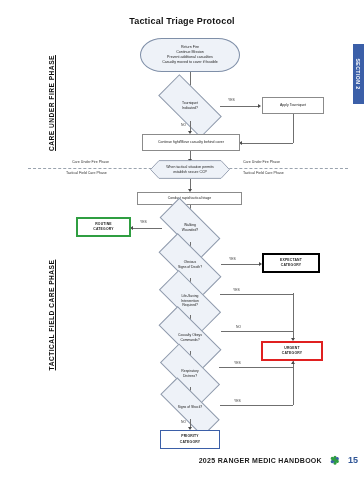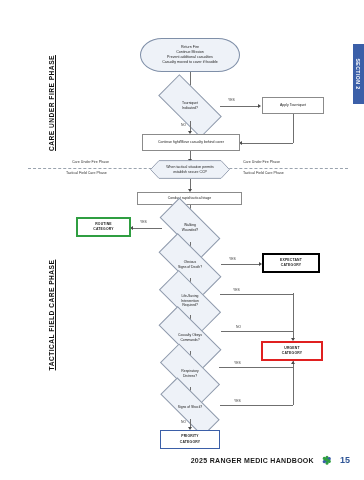--- a/index.html
+++ b/index.html
@@ -97,33 +97,34 @@
   .divider{
     position:absolute;left:28px;right:16px;top:168px;height:0;
     border-top:0.8px dashed #9aa3ae;
   }
   .dlabel{position:absolute;font-size:3.6px;color:#333;white-space:nowrap;}
 
   
   .footer{
     position:absolute;left:0;right:0;bottom:14px;
     display:flex;align-items:center;justify-content:flex-end;
-    padding-right:14px;gap:7px;
+    padding-right:6px;gap:7px;
   }
   .footer .fttext{font-size:7px;font-weight:bold;letter-spacing:.3px;color:#1b1b1b;}
   .footer .ftpage{font-size:9px;font-weight:bold;color:#2f5596;}
   .logo{width:12px;height:12px;position:relative;}
   .logo i{position:absolute;left:50%;top:50%;width:3px;height:8.5px;
     border-radius:2px;transform-origin:50% 50%;}
 </style>
 </head>
 <body>
 
 <div class="page">
 
+  <div class="title">Tactical Triage Protocol</div>
 
   <div class="section-tab">
     <span>SECTION 2</span>
   </div>
 
   <div class="vlabel" id="vlabel-cuf">CARE UNDER FIRE PHASE</div>
   <div class="vlabel" id="vlabel-tfc">TACTICAL FIELD CARE PHASE</div>
 
   <div class="node cyl" style="left:140px;top:38px;width:100px;height:34px;">
     <div class="txt">Return Fire<br>Continue Mission<br>Prevent additional casualties<br>Casualty moved to cover if feasible</div>

